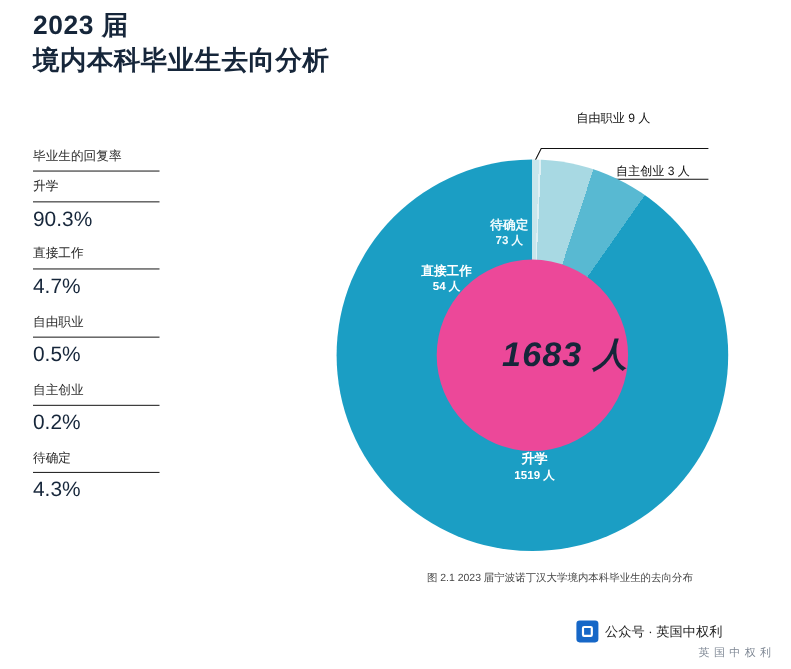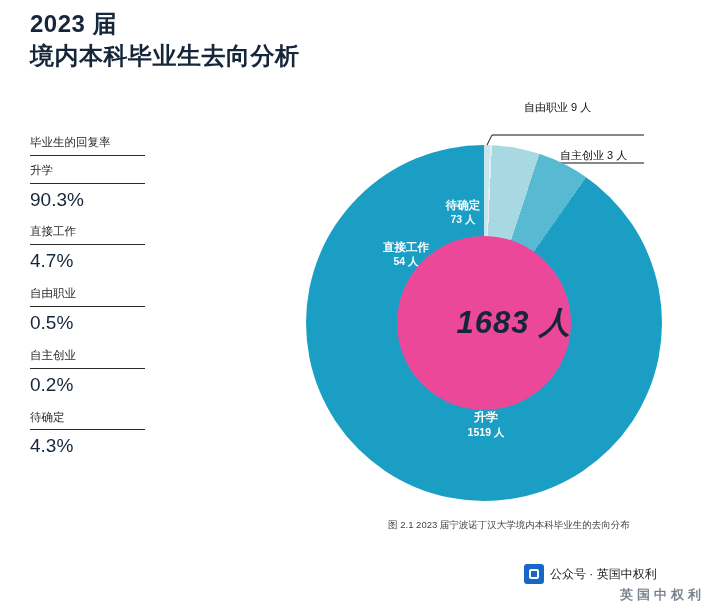--- a/index.html
+++ b/index.html
@@ -208,22 +208,22 @@
     font-size: 36px;
     font-weight: bold;
     color: #0a1b33;
     opacity: 0.92;
     letter-spacing: 1px;
   }
   .wm-sub {
     position: absolute;
     right: 14px;
     top: 30px;
-    font-size: 13px;
-    font-weight: bold;
+    font-size: 10px;
+    font-weight: normal;
     color: #0a1b33;
     opacity: 0.55;
     letter-spacing: 4px;
   }
 </style>
 </head>
 <body>
 
 <div class="page">
 

